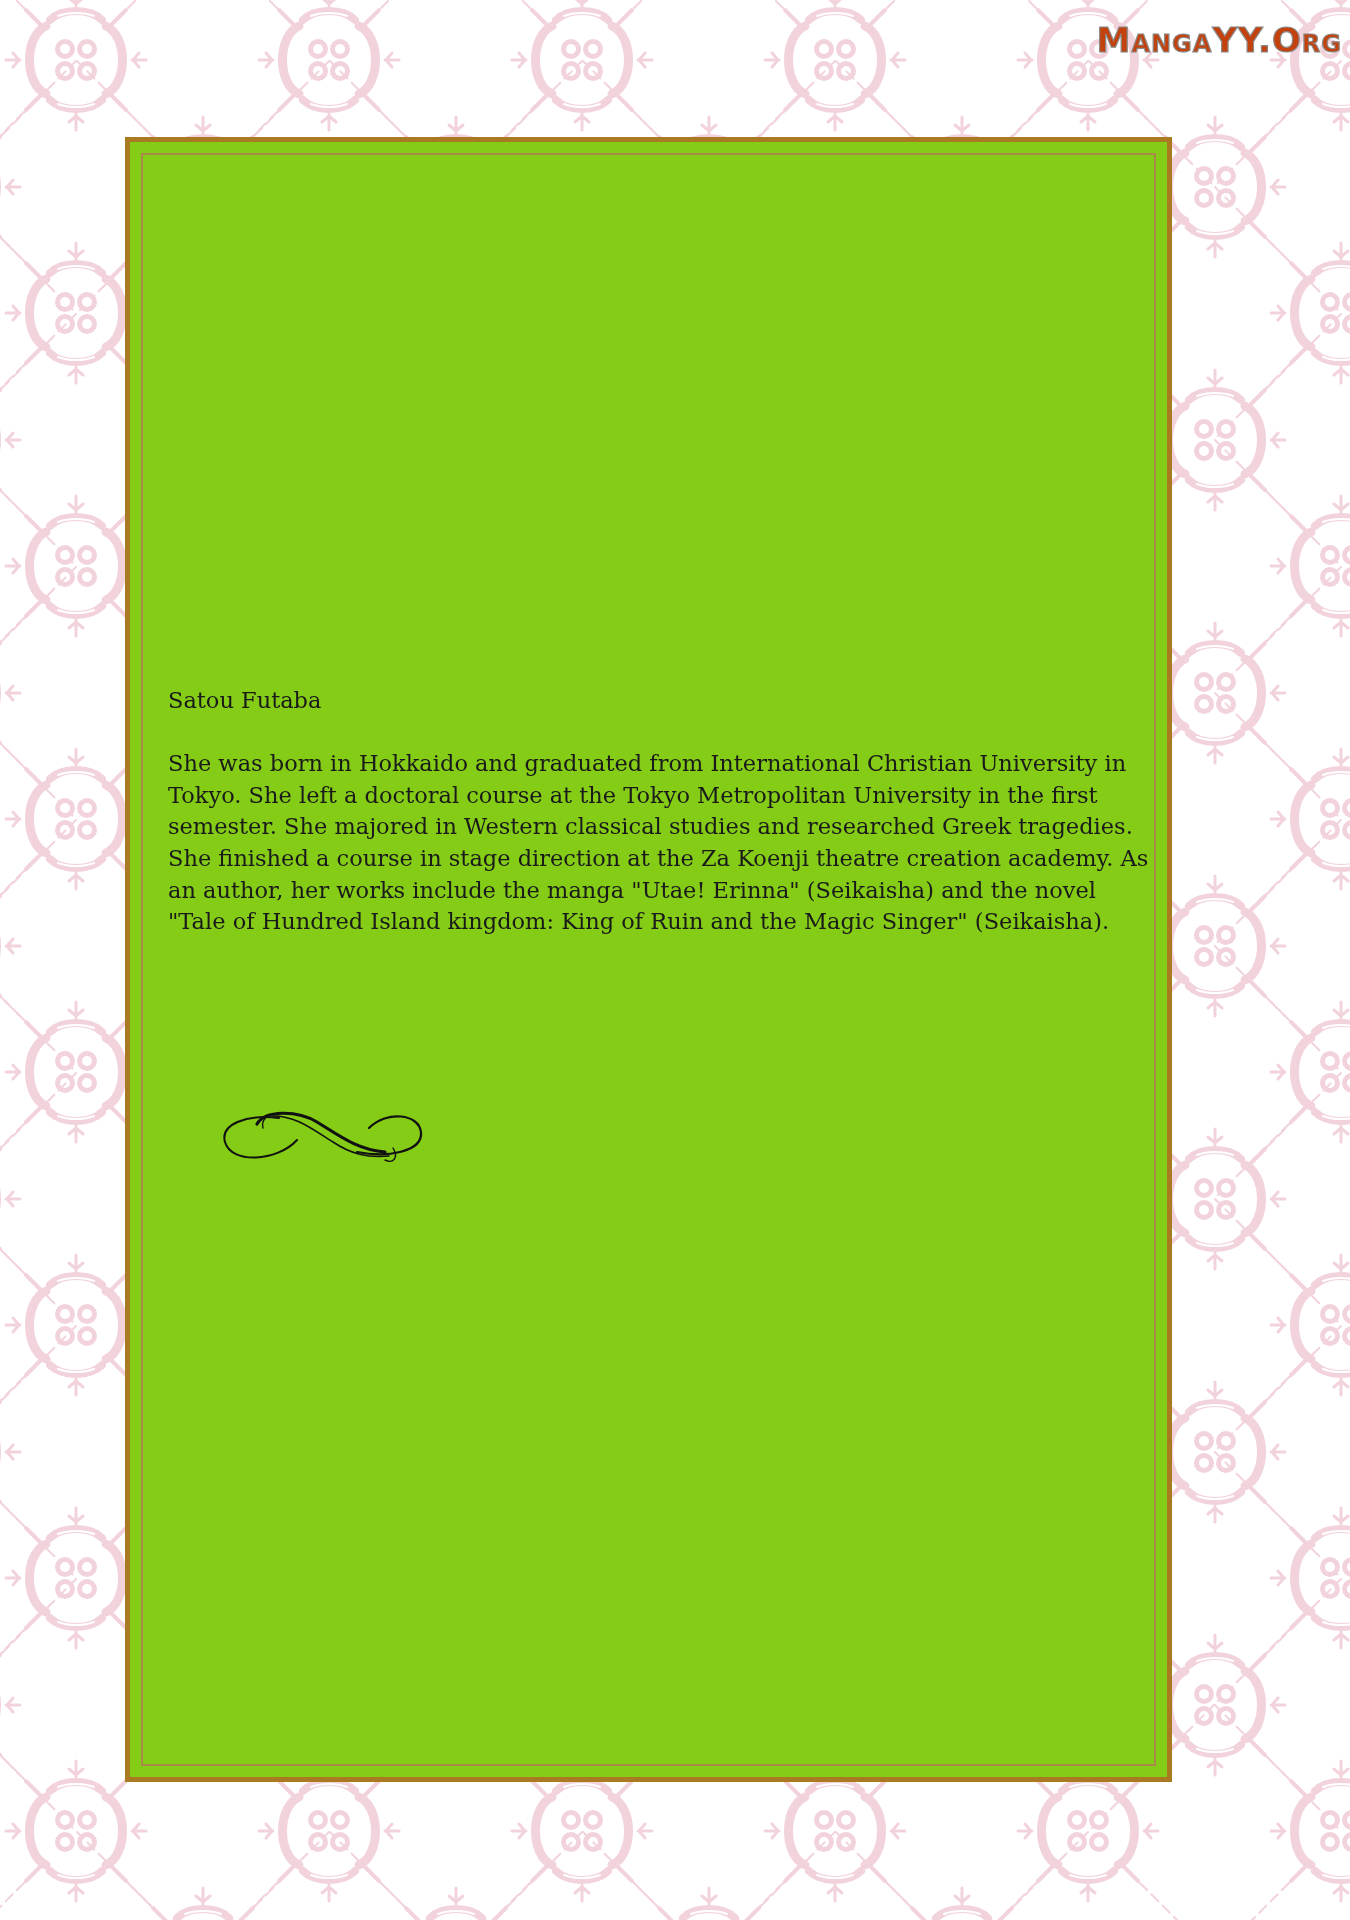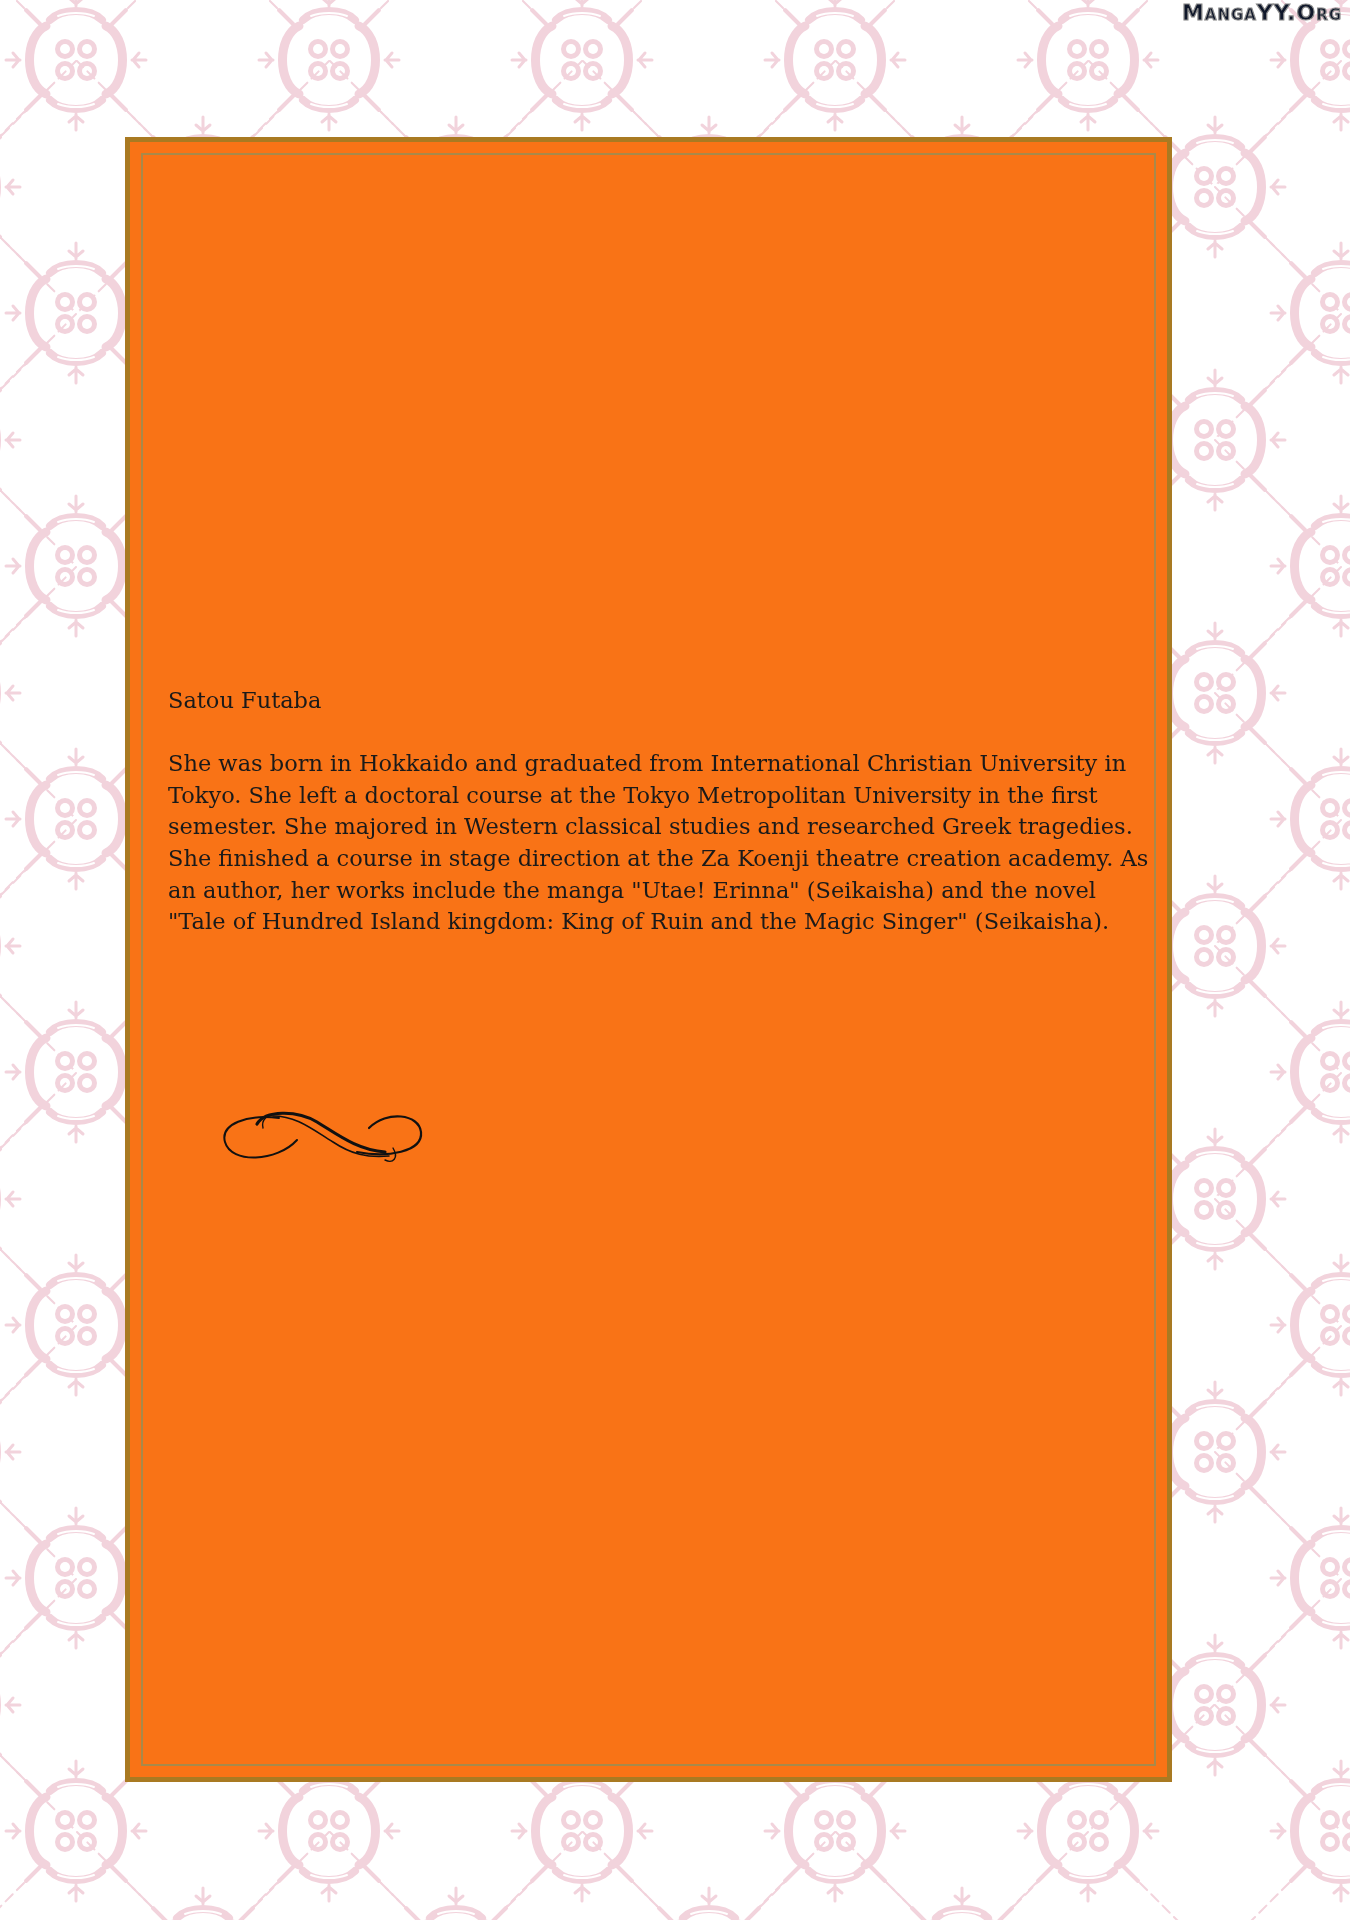--- a/index.html
+++ b/index.html
@@ -15,38 +15,38 @@
       font-family: "DejaVu Serif", "Liberation Serif", serif;
     }
     .damask-bg {
       position: absolute;
       left: 0; top: 0;
       width: 1350px; height: 1920px;
     }
     .watermark {
       position: absolute;
       right: 8px;
-      top: 0;
+      top: 20px;
       font-family: "DejaVu Sans", "Liberation Sans", sans-serif;
       font-weight: bold;
-      font-size: 22px;
+      font-size: 34px;
       letter-spacing: 1px;
-      color: #0f172a;
+      color: #c2410c;
       -webkit-text-stroke: 1.2px #8a8a8a;
       text-shadow: 0 0 1px rgba(120,120,120,0.3);
       font-variant: small-caps;
     }
     .frame-outer {
       position: absolute;
       left: 125px;
       top: 137px;
       width: 1037px;
       height: 1635px;
       border: 5px solid #a97a22;
-      background: #f97316;
+      background: #84cc16;
     }
     .frame-inner {
       position: absolute;
       left: 11px;
       top: 11px;
       right: 11px;
       bottom: 11px;
       border: 2px solid #a8894a;
     }
     .content {

